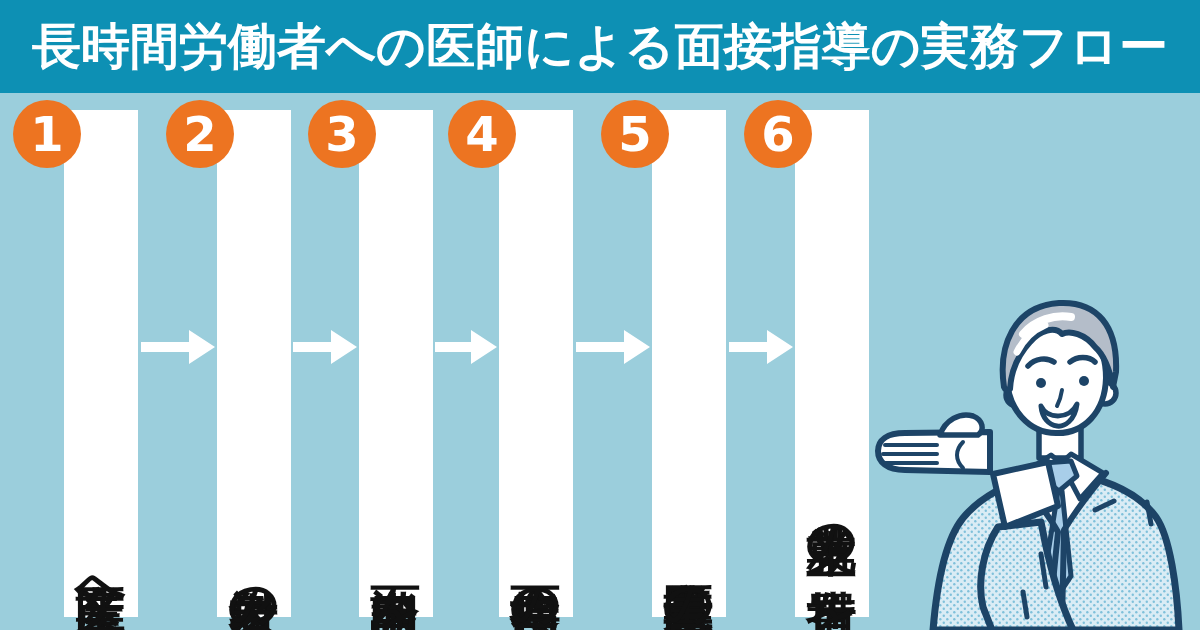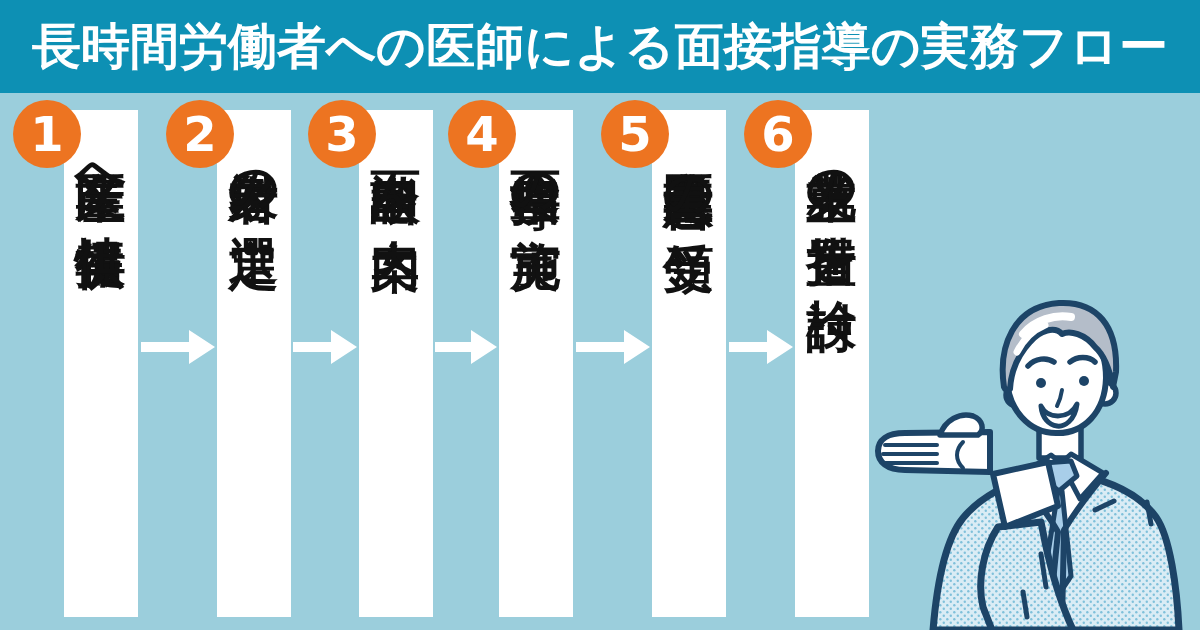--- a/index.html
+++ b/index.html
@@ -3,21 +3,21 @@
 <meta charset="utf-8">
 <style>
   * { margin:0; padding:0; box-sizing:border-box; }
   html,body { width:1200px; height:630px; }
   body {
     font-family:"DejaVu Sans", sans-serif;
     background:#9bcedc;
   }
   .page {
     position:relative; width:1200px; height:630px;
-    background:#9bcedc; overflow:hidden;
+    background:#9bcedc; overflow:hidden;text-align:right;
   }
   
   .titlebar {
     position:absolute; top:0; left:0; width:1200px; height:93px;
     background:#0d90b4;
     display:flex; align-items:center; justify-content:center;
   }
   .titlebar h1 {
     color:#ffffff; font-size:49px; font-weight:700;
     letter-spacing:0px; white-space:nowrap; line-height:1;

